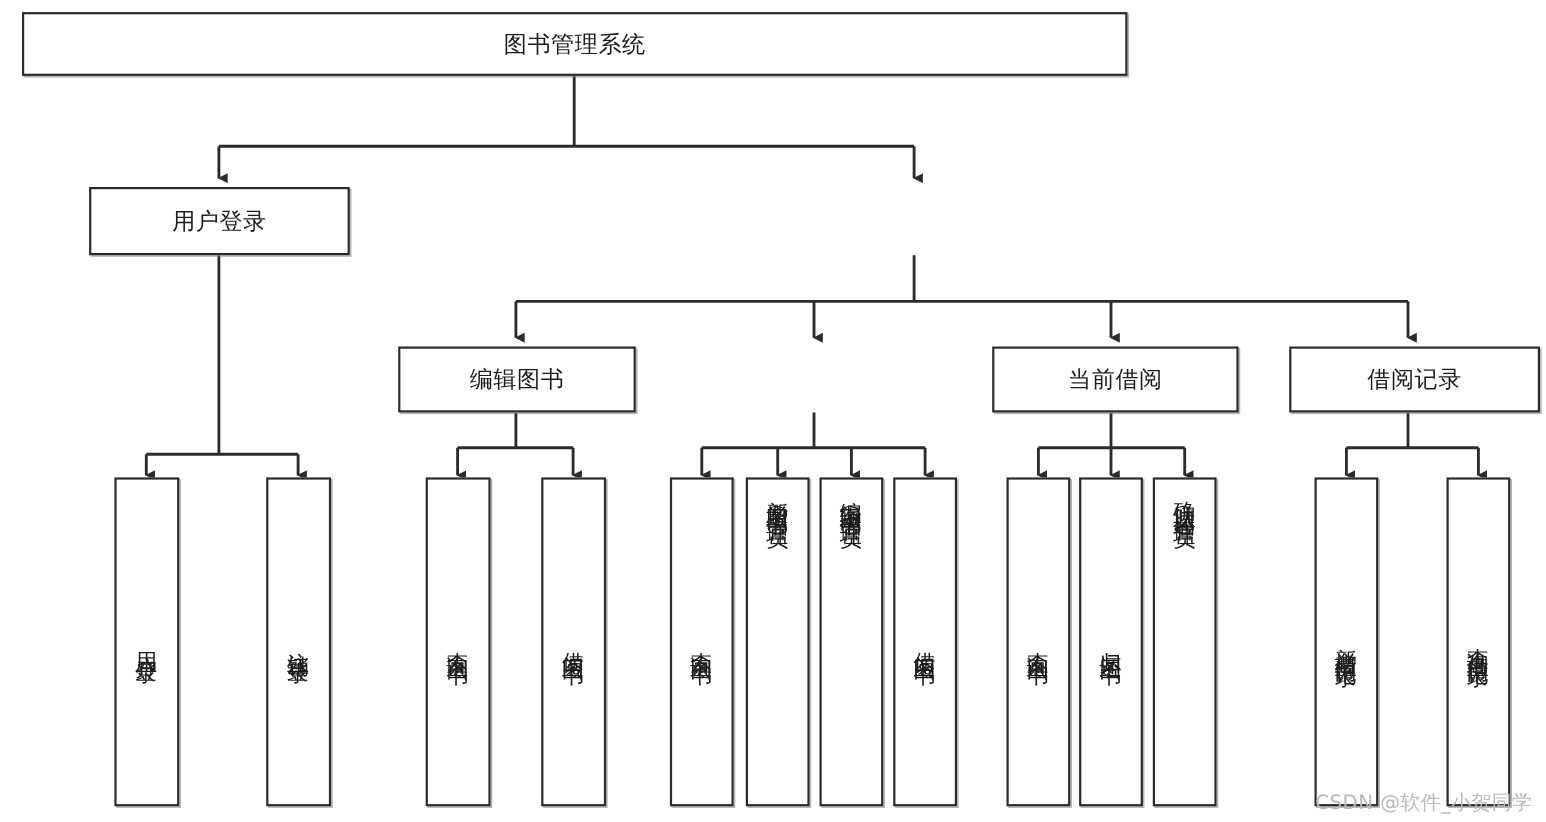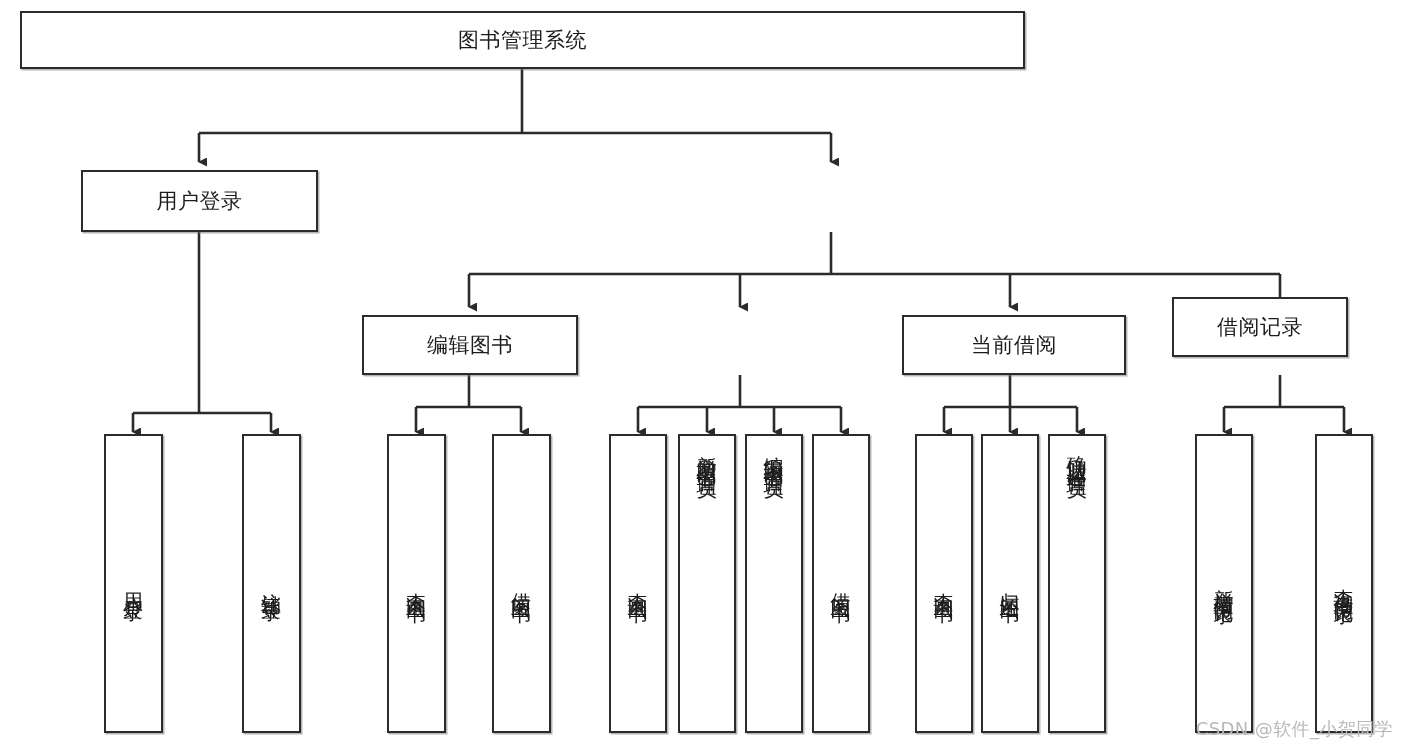--- a/index.html
+++ b/index.html
@@ -148,21 +148,21 @@
 
   <div class="node horizontal" style="left:362px; top:315px; width:216px; height:60px;">
     <span class="node-label">编辑图书</span>
   </div>
 
 
   <div class="node horizontal" style="left:902px; top:315px; width:224px; height:60px;">
     <span class="node-label">当前借阅</span>
   </div>
 
-  <div class="node horizontal" style="left:1172px; top:297px; width:176px; height:60px;">
+  <div class="node horizontal" style="left:1172px; top:315px; width:228px; height:60px;">
     <span class="node-label">借阅记录</span>
   </div>
 
   <div class="node vertical centered" style="left:104px; top:434px; width:59px; height:299px;">
     <span class="node-label">用户登录</span>
   </div>
 
   <div class="node vertical centered" style="left:242px; top:434px; width:59px; height:299px;">
     <span class="node-label">注销登录</span>
   </div>

